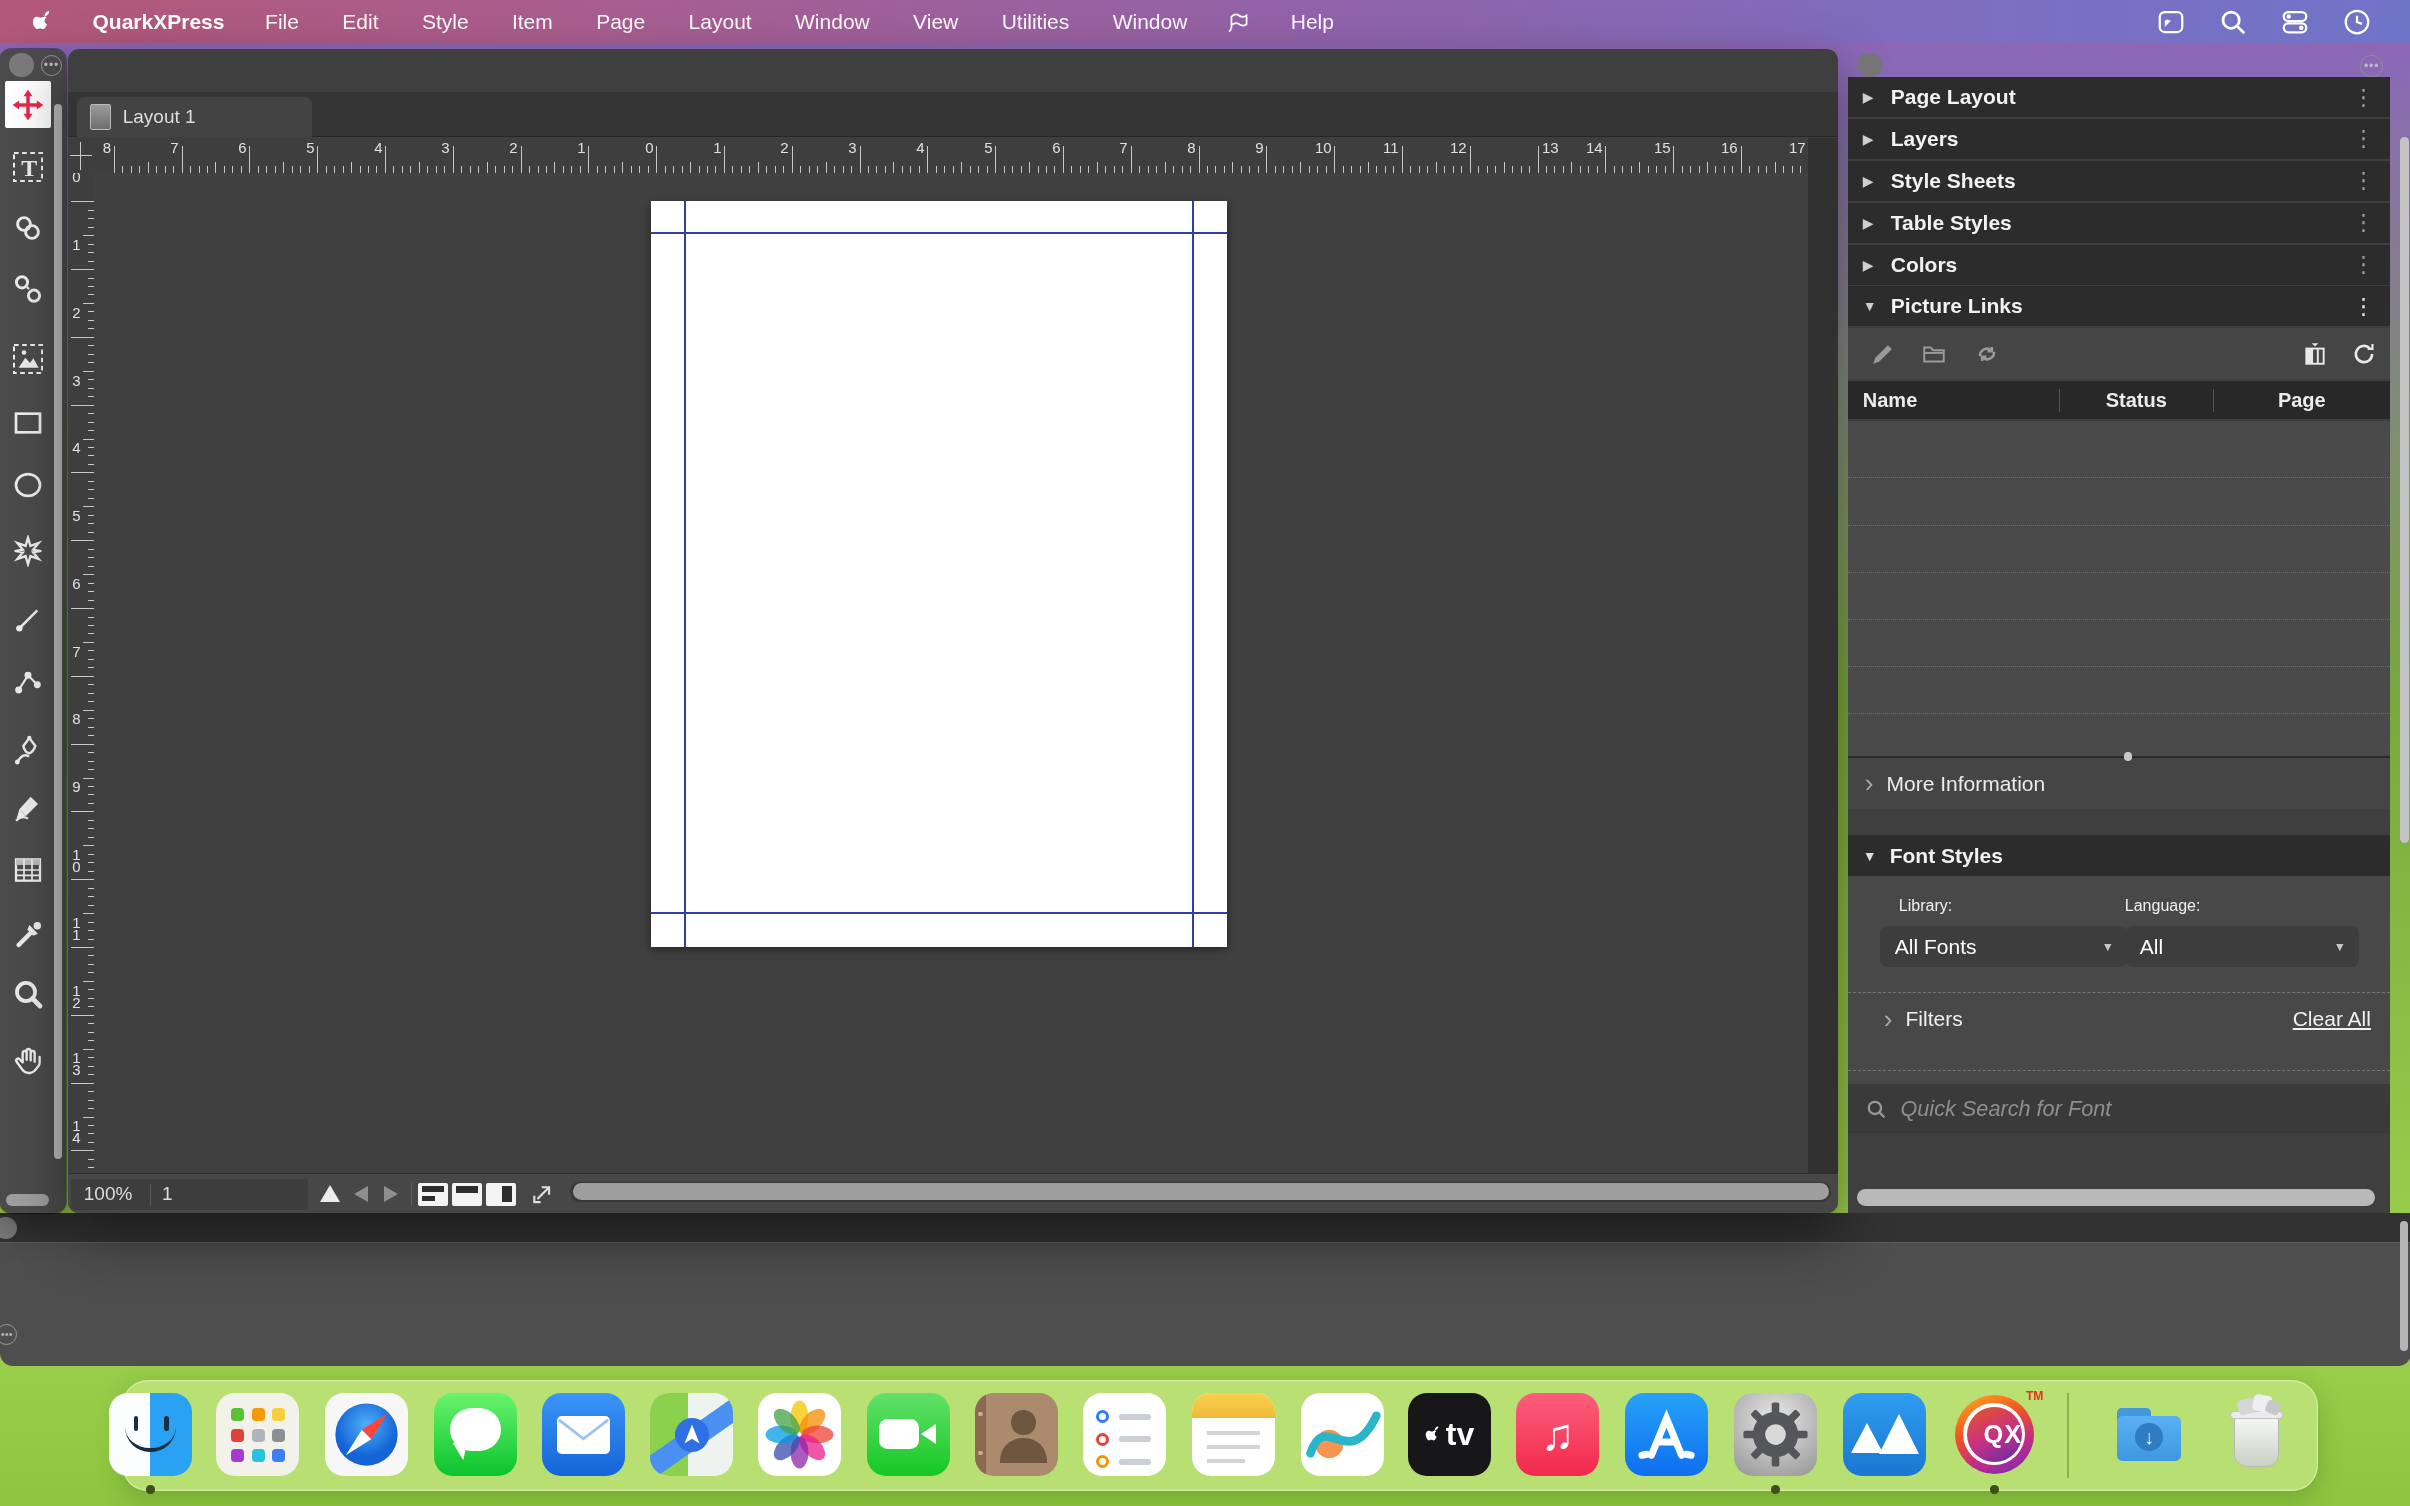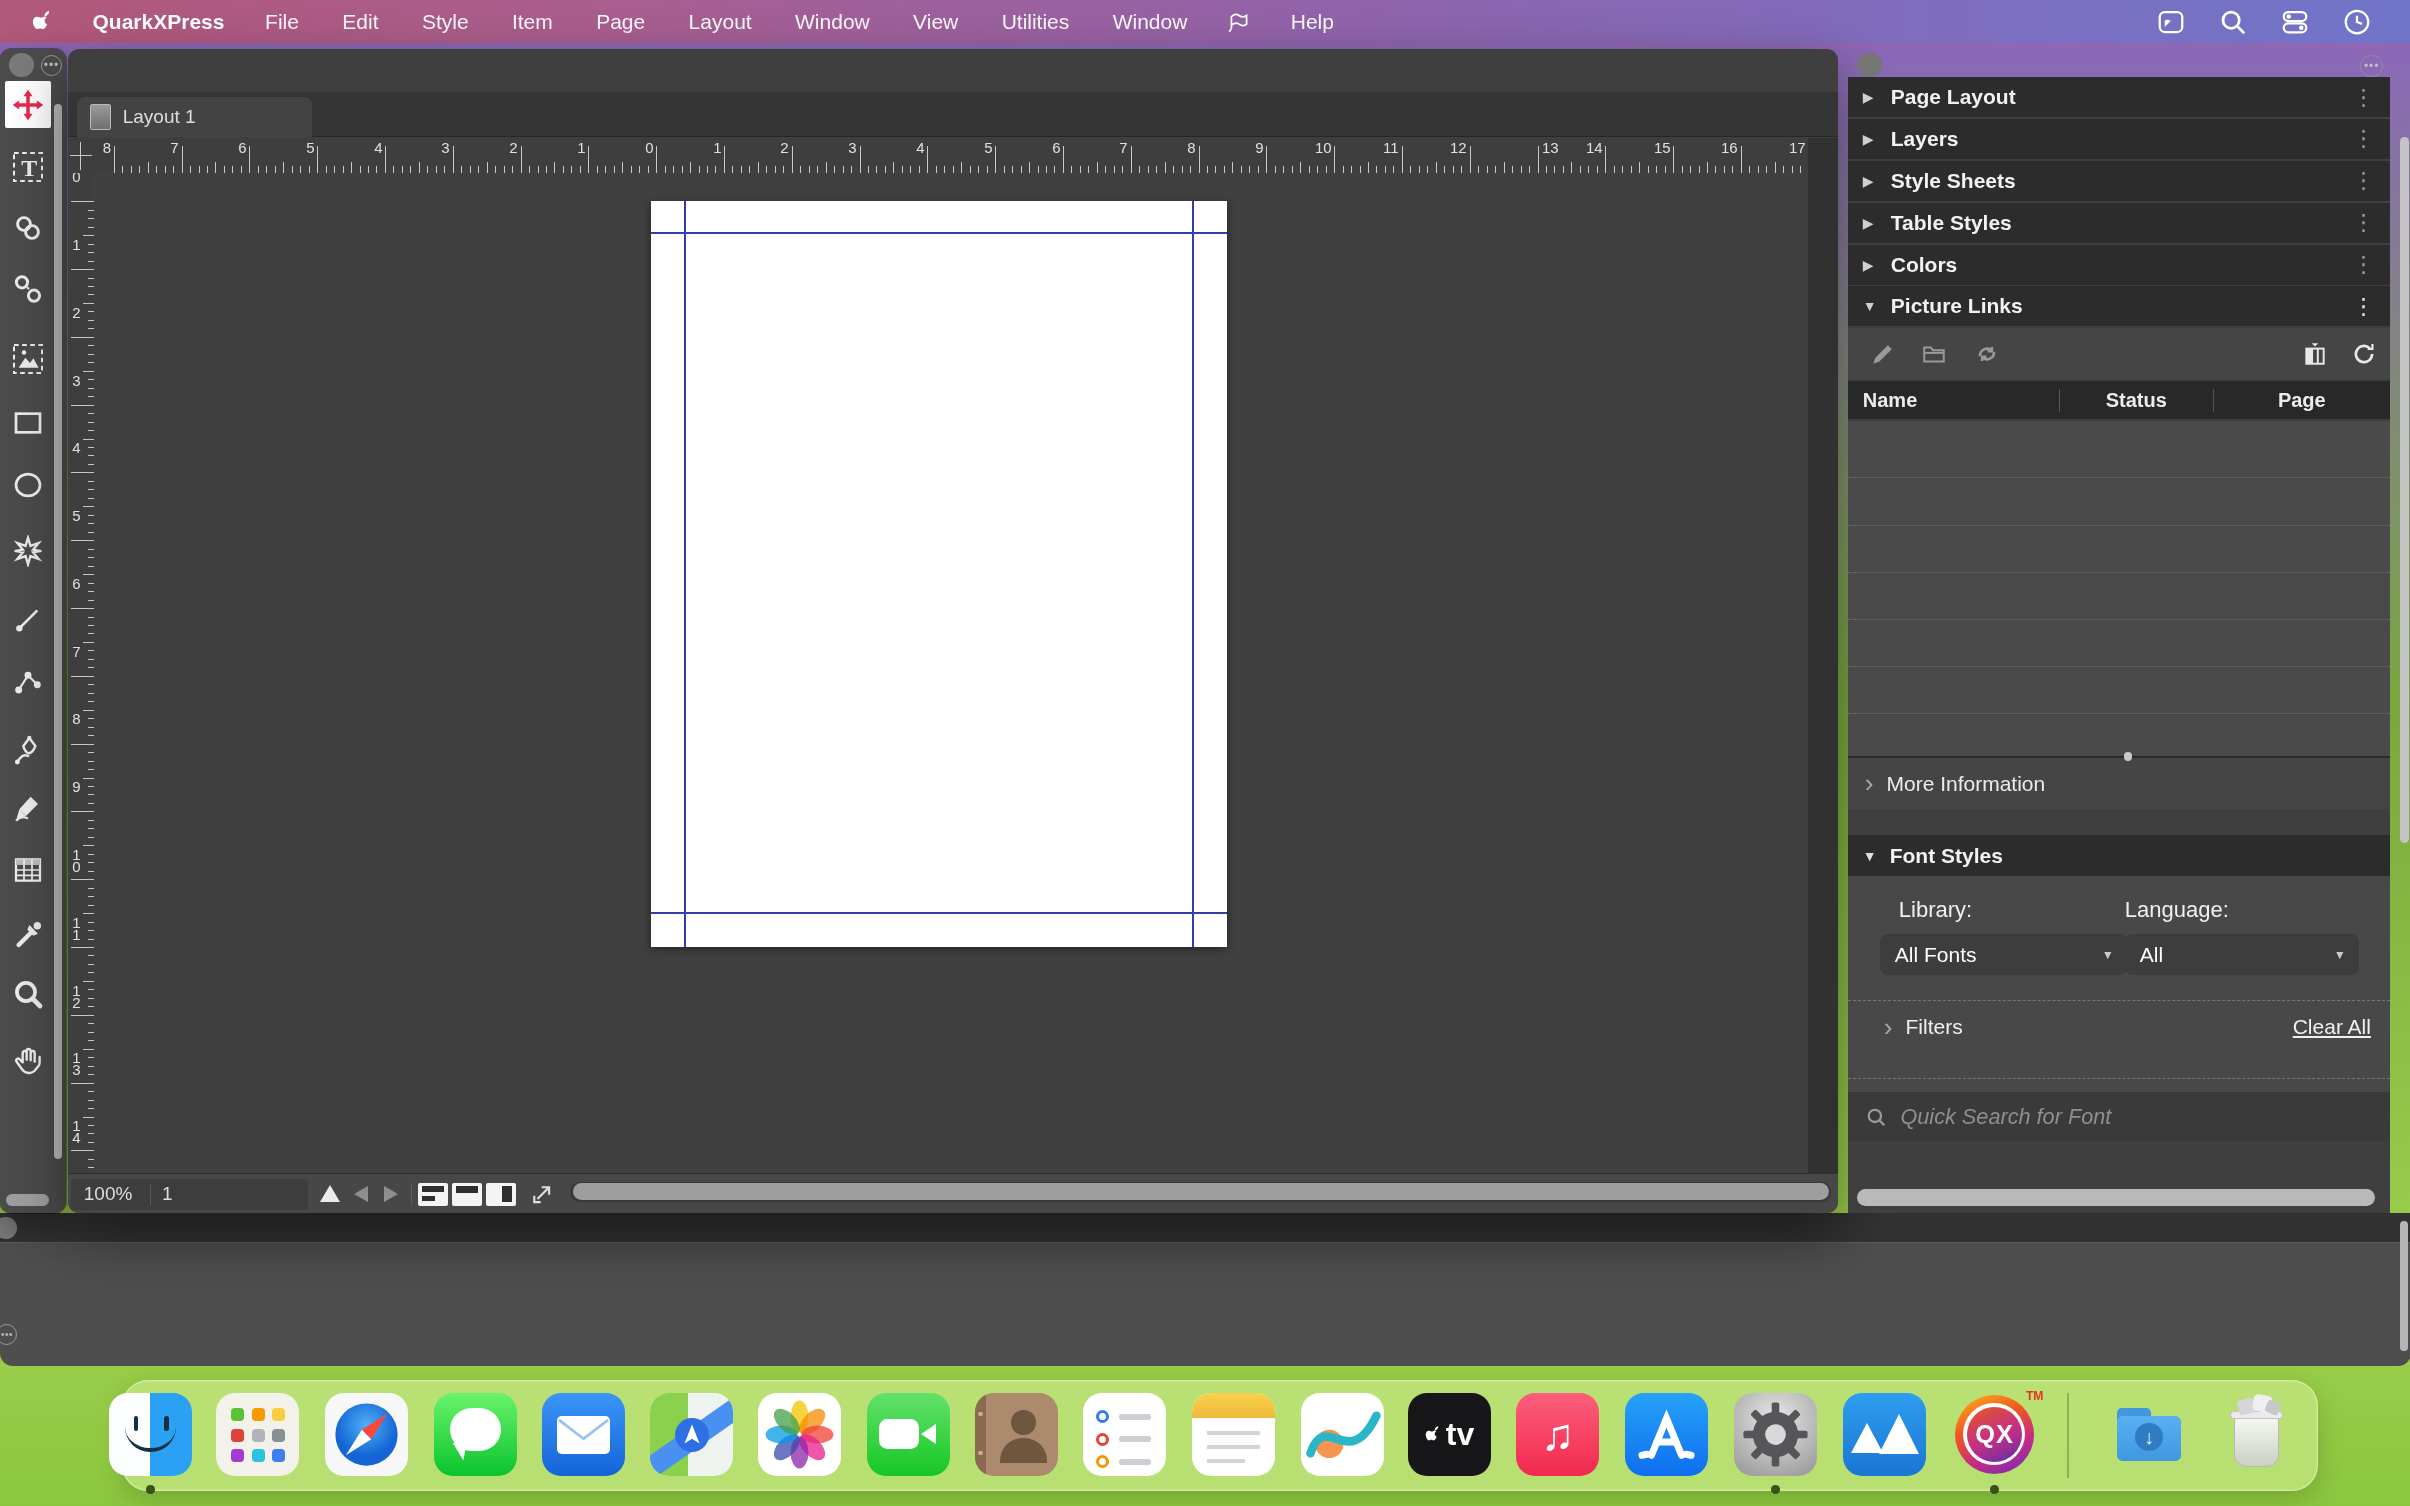--- a/index.html
+++ b/index.html
@@ -104,21 +104,21 @@
   .pl-splitter .knob{position:absolute;left:276px;top:-3.8px;width:8.5px;height:8.5px;border-radius:50%;background:#c9c9c9;}
   .pl-moreinfo{height:51px;background:#454545;display:flex;align-items:center;gap:13px;padding-left:17px;color:#ececec;font-size:21px;}
   .chev{color:#a9a9a9;font-size:26px;line-height:19px;}
 
   .fm-header{margin-top:26px;height:41px;background:#2c2c2c;display:flex;align-items:center;gap:13px;padding:0 15px;
     color:#f2f2f2;font-weight:bold;font-size:21px;}
   .fm-disc{font-size:14px;color:#e0e0e0;font-weight:normal;}
   .fm-body{background:#484848;height:249px;padding:21px 17px 0 17px;position:relative;}
   .fm-row{display:flex;}
   .fm-col1{width:260px;padding-left:34px;} .fm-col2{flex:1;}
-  .fm-label{font-size:22px;color:#f0f0f0;margin-bottom:11.3px;}
+  .fm-label{font-size:16px;color:#f0f0f0;margin-bottom:11.3px;}
   .fm-select{height:41px;background:#3d3d3d;border-radius:7.5px;display:flex;align-items:center;padding:0 15px;
     color:#fff;font-size:21px;position:relative;}
   .fm-col1 .fm-select{width:247px;margin-left:-19px;}
   .fm-col2 .fm-select{width:234px;}
   .fm-caret{position:absolute;right:13px;font-size:12.2px;color:#c9c9c9;}
   .fm-dash{border-top:1.9px dashed #8a8a8a;opacity:.7;margin:24.5px -17px 0 -17px;}
   .fm-filters{height:53px;display:flex;align-items:center;gap:13px;padding-left:19px;font-size:21px;color:#f0f0f0;}
   .fm-clear{margin-left:auto;padding-right:1.9px;text-decoration:underline;color:#f0f0f0;}
   .fm-qsearch{margin:13px -17px 0 -17px;height:49px;background:#3a3a3a;display:flex;align-items:center;gap:13px;padding:0 17px;}
   .fm-qsearch svg{width:22.6px;height:22.6px;}
@@ -311,21 +311,21 @@
           <rect x="40" y="10" width="8" height="13" rx="2" fill="#55565a" transform="rotate(315 44 44)"></rect>
           <circle cx="44" cy="44" r="24" fill="#55565a"></circle>
           <circle cx="44" cy="44" r="11" fill="#d9d9d9"></circle>
         </svg>
       </div><div class="dicon" style="left: 1721px; background: linear-gradient(rgb(47, 157, 240), rgb(25, 118, 210));">
         <div class="abs" style="left: 7.5px; top: 30px; width: 0px; height: 0px; border-left: 16px solid transparent; border-right: 16px solid transparent; border-bottom: 30px solid rgb(255, 255, 255);"></div>
         <div class="abs" style="left: 36px; top: 21px; width: 0px; height: 0px; border-left: 20px solid transparent; border-right: 20px solid transparent; border-bottom: 40px solid rgb(255, 255, 255);"></div>
       </div><div class="dicon noclip" style="left: 1831px;">
         <div class="abs" style="left: 1.9px; top: 1.9px; width: 79px; height: 79px; border-radius: 50%; background: linear-gradient(155deg, rgb(255, 178, 28), rgb(240, 84, 35) 38%, rgb(195, 42, 134) 68%, rgb(110, 45, 189));"></div>
         <div class="abs" style="left: 10.4px; top: 10.4px; width: 62px; height: 62px; border-radius: 50%; background: rgb(255, 255, 255);"></div>
-        <div class="abs" style="left: 14px; top: 14px; width: 55px; height: 55px; border-radius: 50%; background: linear-gradient(155deg, rgb(232, 87, 31), rgb(196, 47, 136) 55%, rgb(91, 46, 166)); display: flex; align-items: center; justify-content: center;">
+        <div class="abs" style="left: 14px; top: 14px; width: 55px; height: 55px; border-radius: 50%; background: linear-gradient(155deg, rgb(232, 87, 31), rgb(196, 47, 136) 55%, rgb(91, 46, 166)); display: flex; align-items: center; justify-content: flex-end;">
           <span style="color:#fff;font-weight:bold;font-size:25.4px;letter-spacing:0.9px;">QX</span>
         </div>
         <div class="abs" style="right: -7.5px; top: -3.8px; color: rgb(232, 52, 31); font-size: 12.2px; font-weight: bold;">TM</div>
       </div><div class="dicon noclip" style="left: 1986px;">
         <div class="abs" style="left: 9.4px; top: 15px; width: 34px; height: 13px; background: rgb(67, 152, 221); border-radius: 4.7px 4.7px 0px 0px;"></div>
         <div class="abs" style="left: 9.4px; top: 22.6px; width: 64px; height: 45px; background: linear-gradient(rgb(90, 176, 242), rgb(63, 151, 224)); border-radius: 5.6px;"></div>
         <div class="abs" style="left: 27px; top: 30px; width: 28px; height: 28px; border-radius: 50%; background: rgb(47, 124, 194); display: flex; align-items: center; justify-content: center;">
           <span style="color:#dff0fc;font-size:20px;font-weight:bold;">↓</span>
         </div>
       </div><div class="dicon noclip" style="left: 2093px;">

